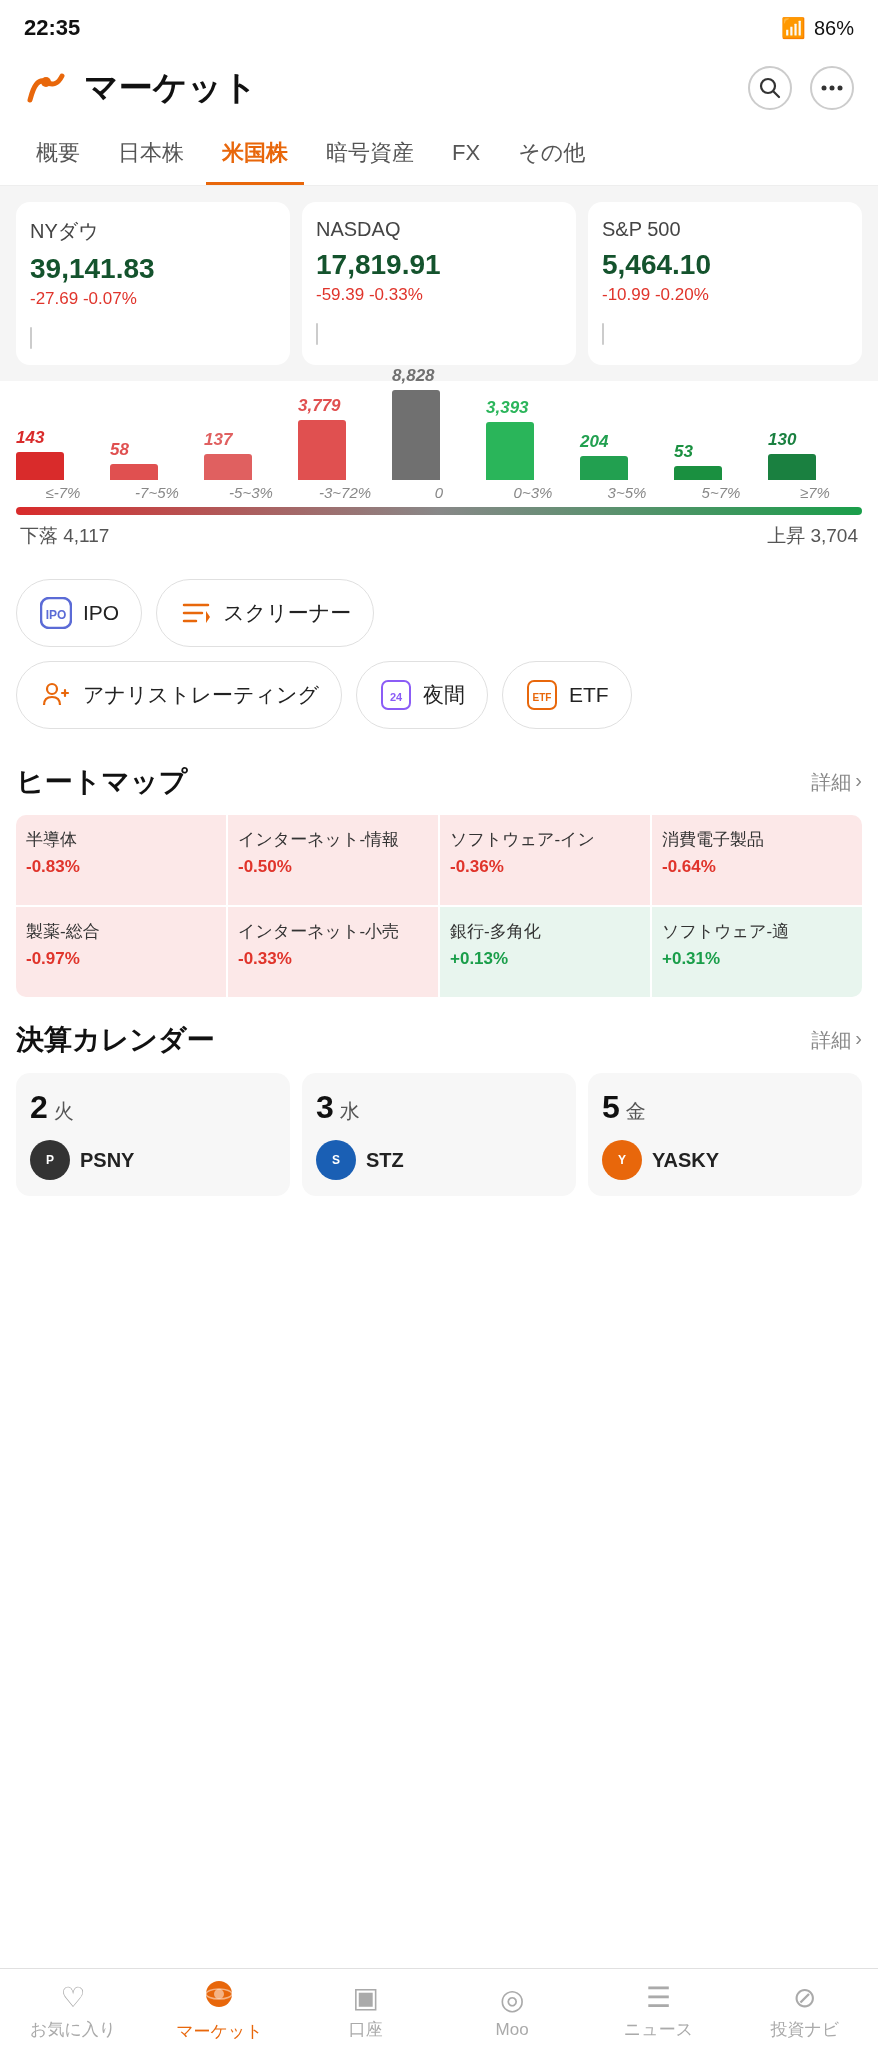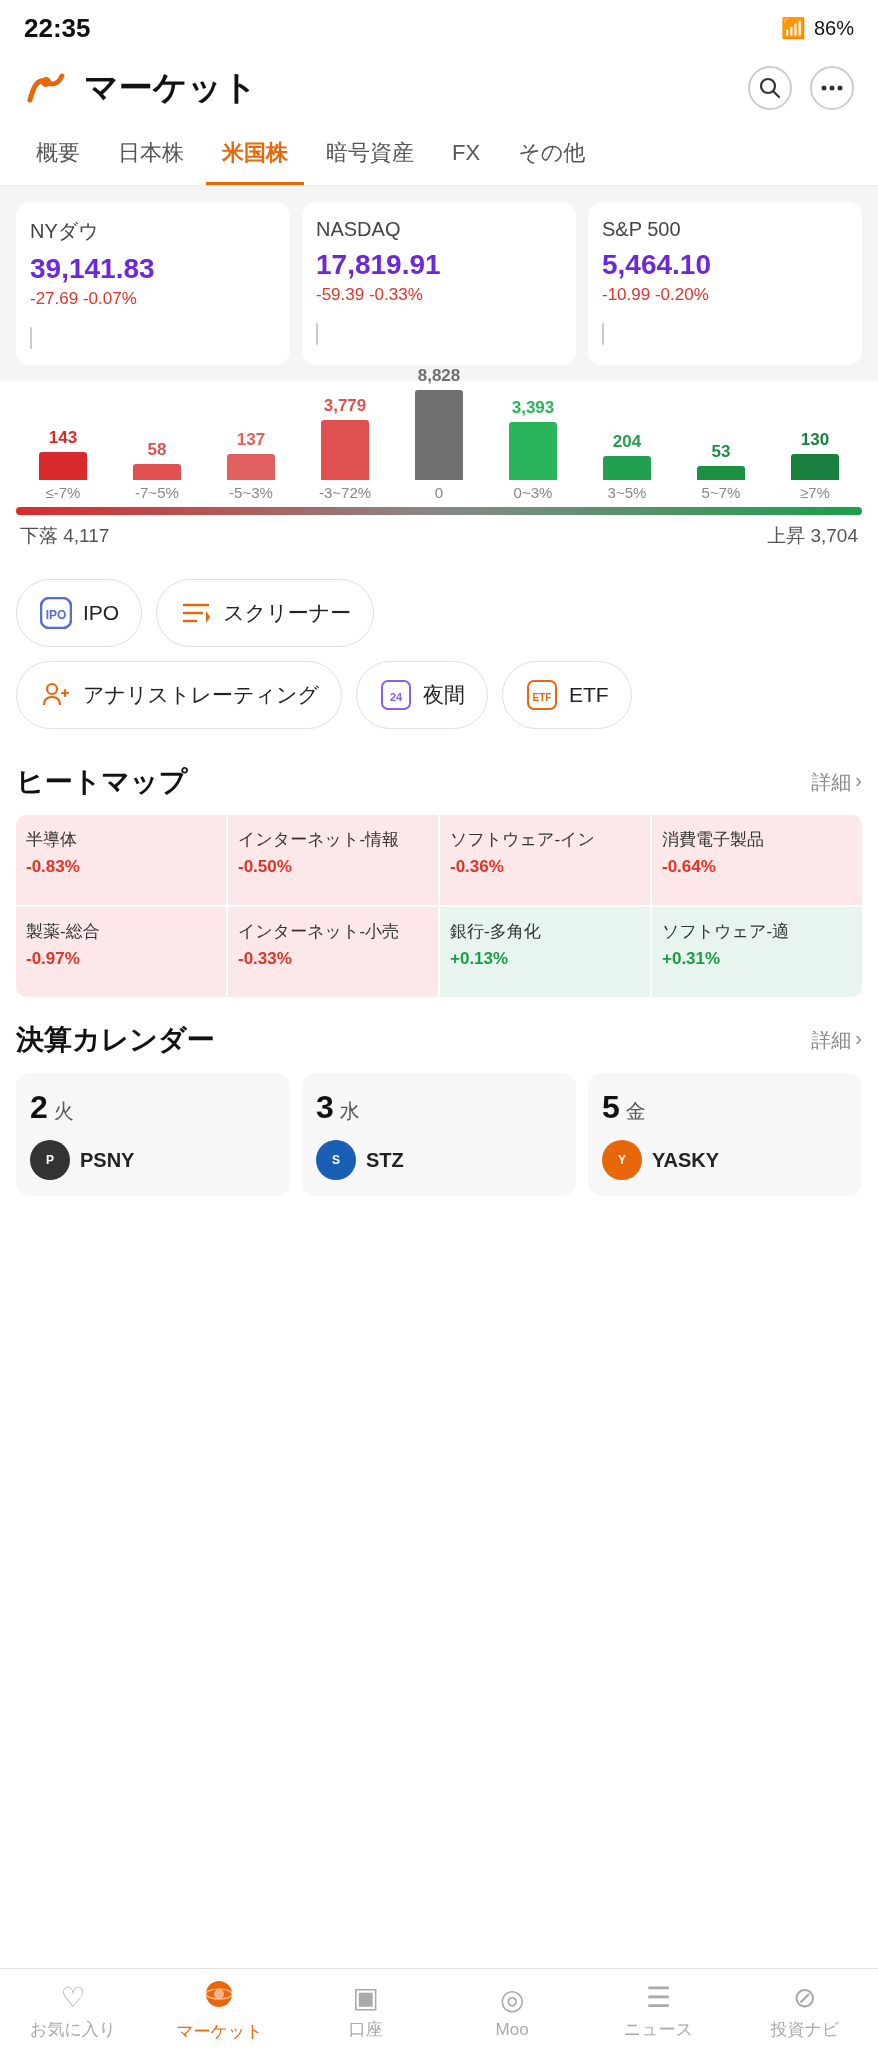--- a/index.html
+++ b/index.html
@@ -16,21 +16,21 @@
     
     .status-bar {
       background: #fff;
       display: flex;
       align-items: center;
       justify-content: space-between;
       padding: 10px 24px 6px 24px;
       height: 52px;
     }
     .status-time {
-      font-size: 26px;
+      font-size: 22px;
       font-weight: 600;
       color: #111;
     }
     .status-icons {
       display: flex;
       align-items: center;
       gap: 8px;
       font-size: 20px;
       color: #111;
     }
@@ -115,21 +115,21 @@
       min-width: 0;
     }
     .index-card-name {
       font-size: 20px;
       color: #444;
       margin-bottom: 8px;
     }
     .index-card-value {
       font-size: 28px;
       font-weight: 700;
-      color: #6d28d9;
+      color: #14532d;
       margin-bottom: 4px;
     }
     .index-card-change {
       font-size: 17px;
       color: #E0342B;
       margin-bottom: 10px;
     }
     .index-card-chart {
       height: 30px;
       display: flex;
@@ -151,22 +151,22 @@
       display: flex;
       align-items: flex-end;
       justify-content: center;
       gap: 0;
       height: 100px;
       margin-bottom: 4px;
     }
     .dist-col {
       display: flex;
       flex-direction: column;
-      align-items: center;
       flex: 1;
+      font-style: italic;
     }
     .dist-count {
       font-size: 17px;
       font-weight: 600;
       margin-bottom: 4px;
     }
     .dist-bar {
       width: 48px;
       border-radius: 3px 3px 0 0;
     }

